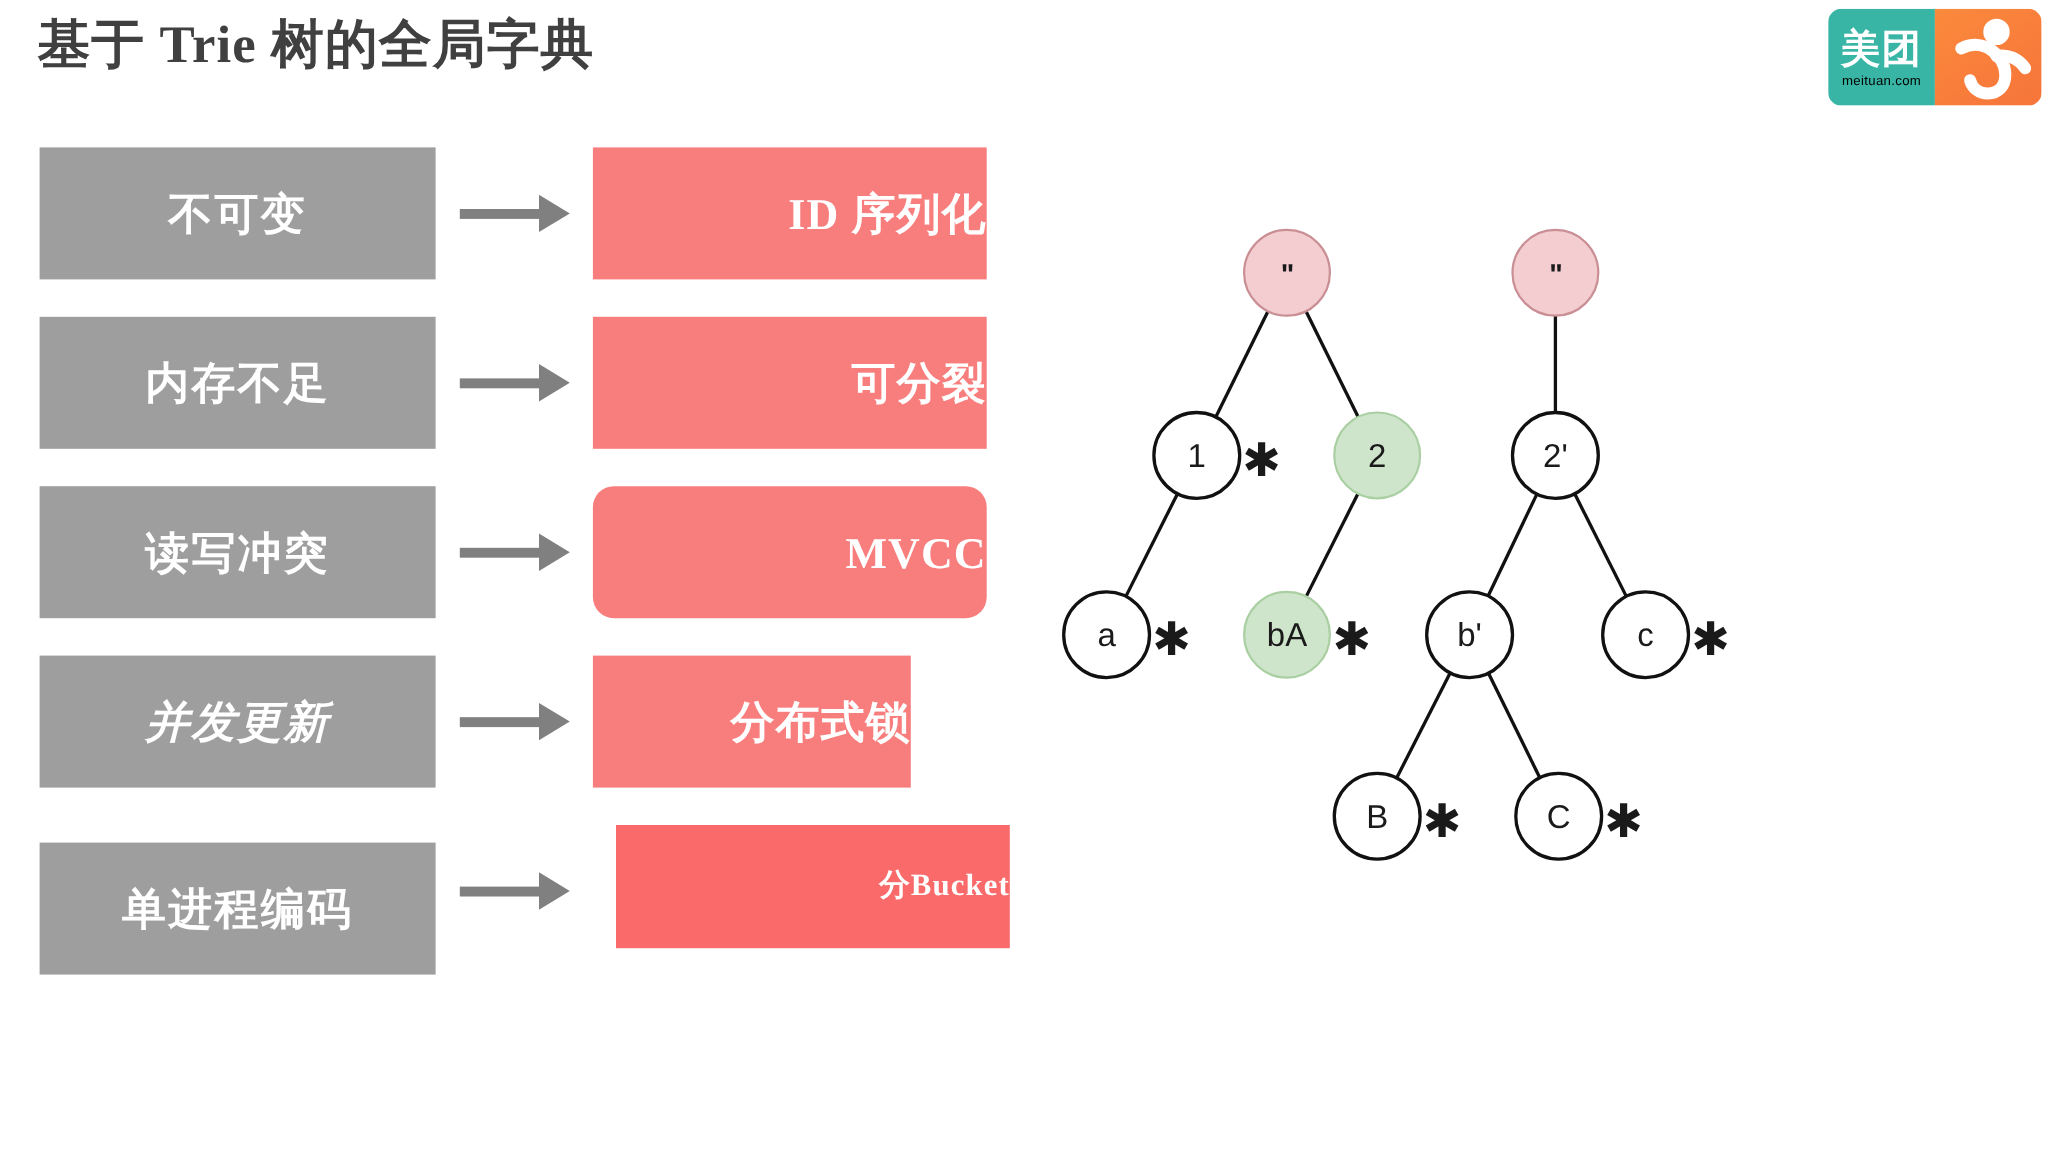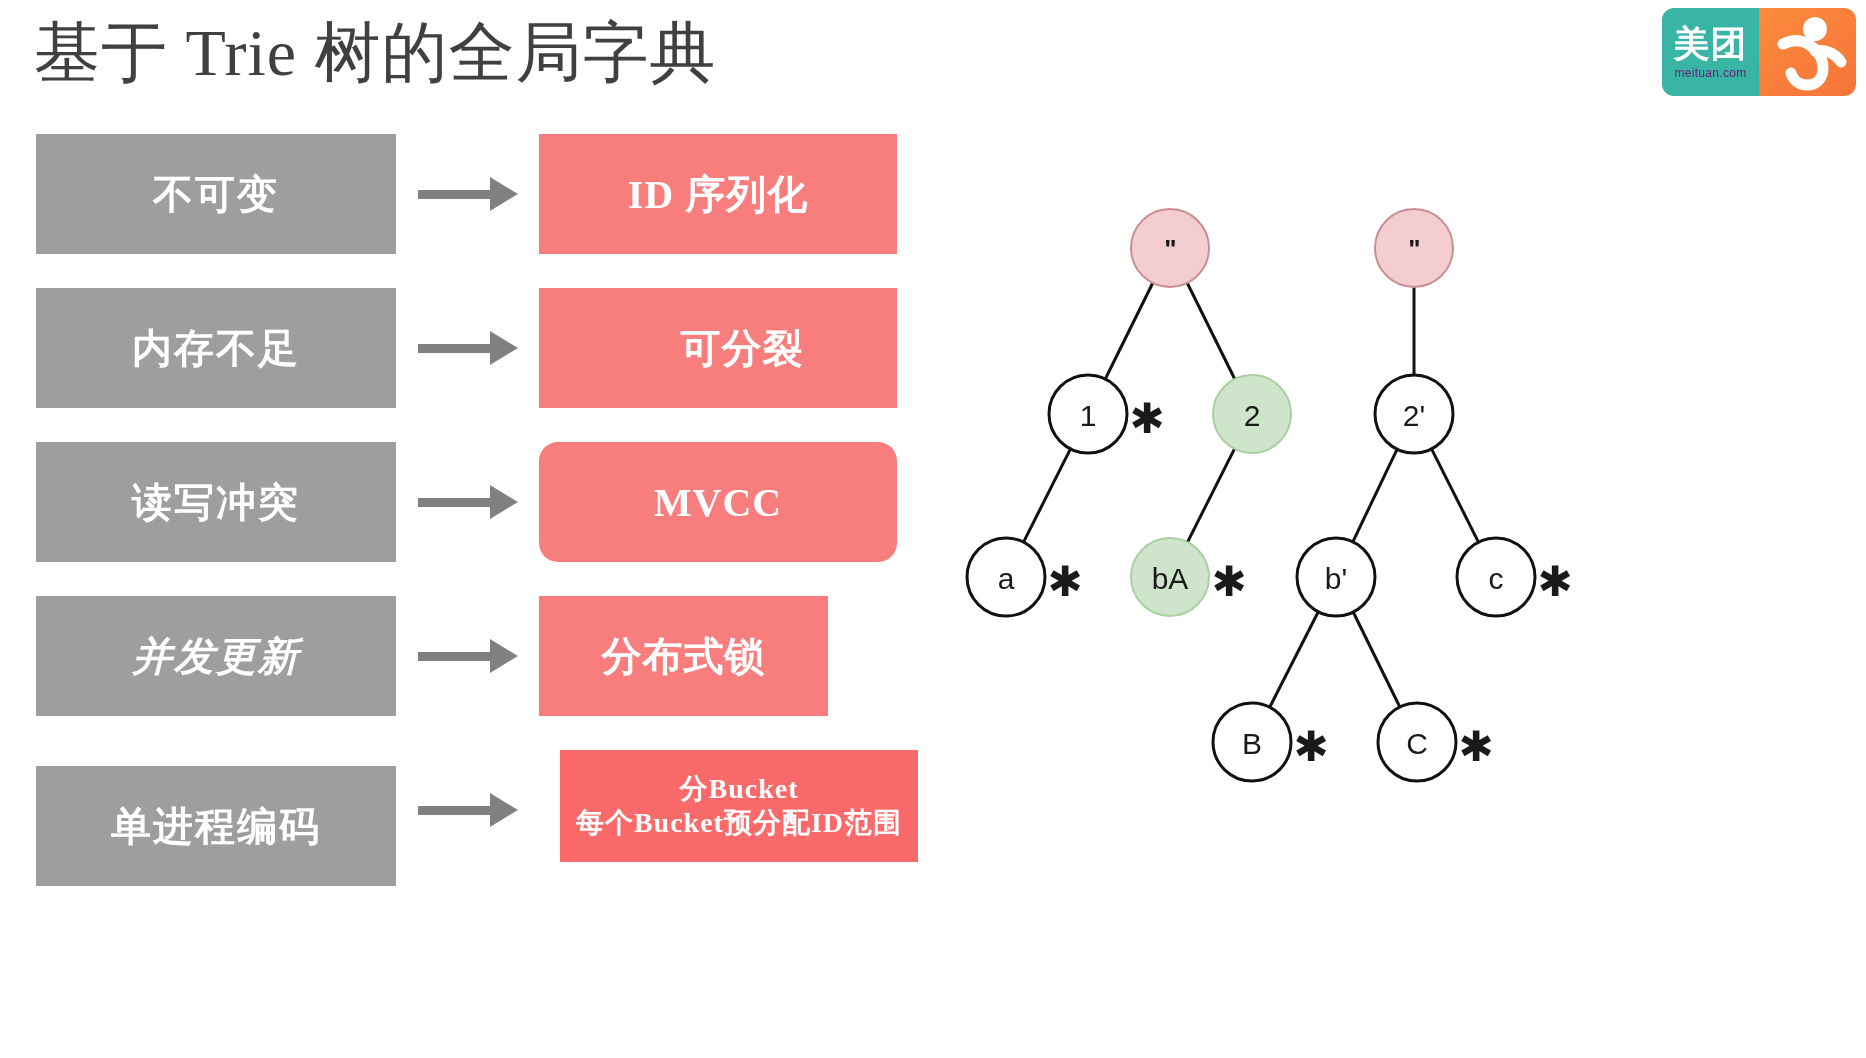--- a/index.html
+++ b/index.html
@@ -14,22 +14,22 @@
     overflow: hidden;
     font-family: "Liberation Sans", "DejaVu Sans", sans-serif;
   }
 
   
   .slide-title {
     position: absolute;
     left: 34px;
     top: 8px;
     font-family: "Liberation Serif", "DejaVu Serif", serif;
-    font-size: 66px;
-    font-weight: 400;
+    font-size: 48px;
+    font-weight: 700;
     color: #404040;
     letter-spacing: 1px;
     white-space: nowrap;
   }
 
   
   .logo {
     position: absolute;
     left: 1662px;
     top: 8px;
@@ -52,21 +52,21 @@
   .logo-cn {
     color: #ffffff;
     font-size: 36px;
     font-weight: 700;
     line-height: 1;
     letter-spacing: 1px;
     font-family: "Liberation Sans", "DejaVu Sans", sans-serif;
     text-align: right;
   }
   .logo-dom {
-    color: #701a75;
+    color: #000000;
     font-size: 12px;
     line-height: 1;
     margin-top: 5px;
     letter-spacing: 0.3px;
   }
   .logo-right {
     width: 50%;
     height: 100%;
     background: linear-gradient(145deg,#fb8a3c 0%, #f6743a 100%);
     position: relative;
@@ -91,20 +91,21 @@
     font-weight: 700;
     letter-spacing: 2px;
     font-family: "Liberation Sans", "DejaVu Sans", sans-serif;
   }
   .box-red {
     background: #f87e7e;
     font-size: 40px;
     font-weight: 700;
     letter-spacing: 1px;
     font-family: "Liberation Serif", "DejaVu Serif", serif;
+    justify-content: flex-end;
   }
   .box-red.alt { background: #fa6a6a; }
   .box-red .two-line {
     line-height: 1.22;
     font-size: 28px;
   }
 
   
   .arrow {
     position: absolute;
@@ -212,21 +213,20 @@
   <div class="box box-gray" style="left:36px; top:750px; width:360px; height:120px;margin-top:16px;">
     <span>单进程编码</span>
   </div>
   <div class="arrow" style="left:418px; top:793px; width:100px;">
     <div class="shaft"></div>
     <div class="head"></div>
   </div>
   <div class="box box-red alt" style="left:560px; top:750px; width:358px; height:112px;">
     <div class="two-line">
       <div>分Bucket</div>
-      <div>每个Bucket预分配ID范围</div>
     </div>
   </div>
 </div>
 
 <div class="trie">
   <svg id="trie-svg" width="936" height="760" viewBox="0 0 936 760">
       <g>
         <line x1="222.72738659431323" y1="132.96651006517078" x2="175.27261340568677" y2="229.03348993482922" stroke="#111111" stroke-width="3"></line>
         <line x1="257.2726134056868" y1="132.96651006517078" x2="304.7273865943132" y2="229.03348993482922" stroke="#111111" stroke-width="3"></line>
         <line x1="140.47322570297422" y1="298.8398074440878" x2="93.52677429702577" y2="392.1601925559122" stroke="#111111" stroke-width="3"></line>

